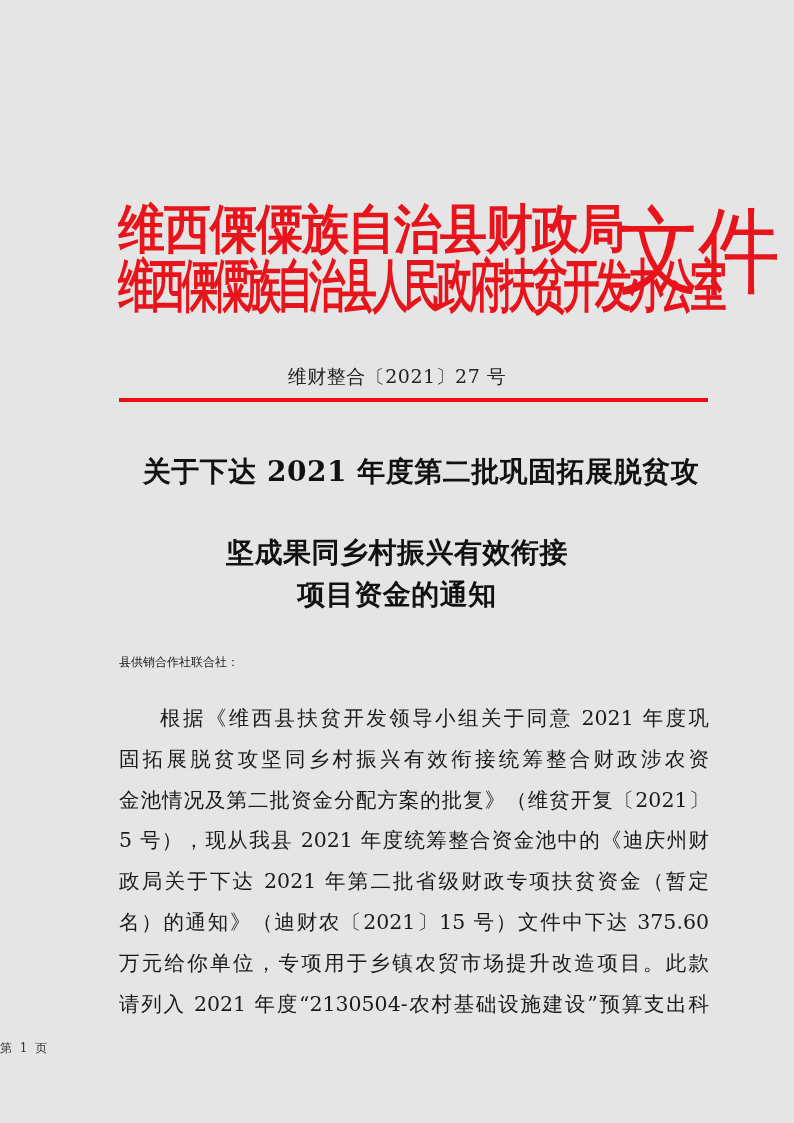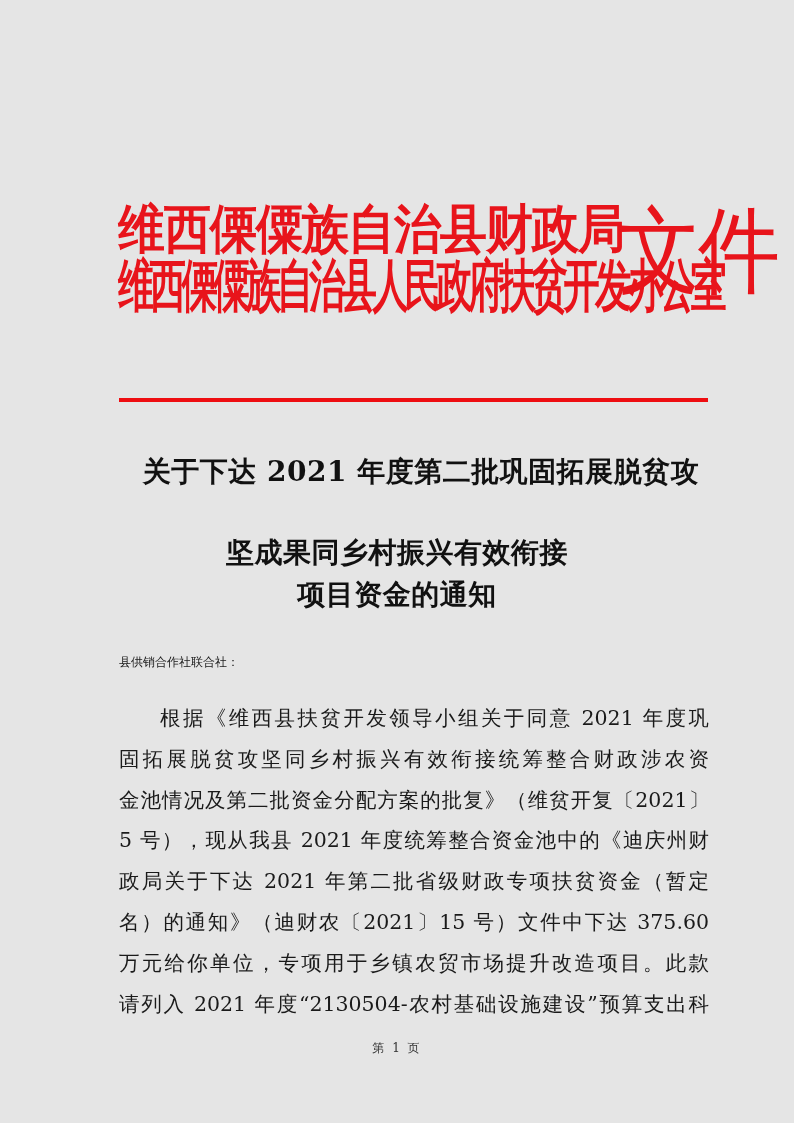--- a/index.html
+++ b/index.html
@@ -124,37 +124,38 @@
       overflow: hidden;
     }
     .body-line.indent {
       padding-left: 41px;
     }
     .pagefoot {
       position: absolute;
       left: 0;
       width: 794px;
       top: 1040px;
-      text-align: center;
+      text-align: left;
       font-size: 12px;
       color: #333;
       letter-spacing: 2px;
     }
   </style>
 </head>
 <body>
 
 <div class="page">
 
   <div class="masthead">
     <div class="org org1">维西傈僳族自治县财政局</div>
     <div class="org org2">维西傈僳族自治县人民政府扶贫开发办公室</div>
     <div class="wenjian">文件</div>
   </div>
 
+  <div class="docnum">维财整合〔2021〕27 号</div>
 
   <div class="redline"></div>
 
   <div class="title t1">关于下达 2021 年度第二批巩固拓展脱贫攻</div>
   <div class="title t2">坚成果同乡村振兴有效衔接</div>
   <div class="title t3">项目资金的通知</div>
 
   <div class="salutation">县供销合作社联合社：</div>
 
   <div class="body-lines">

